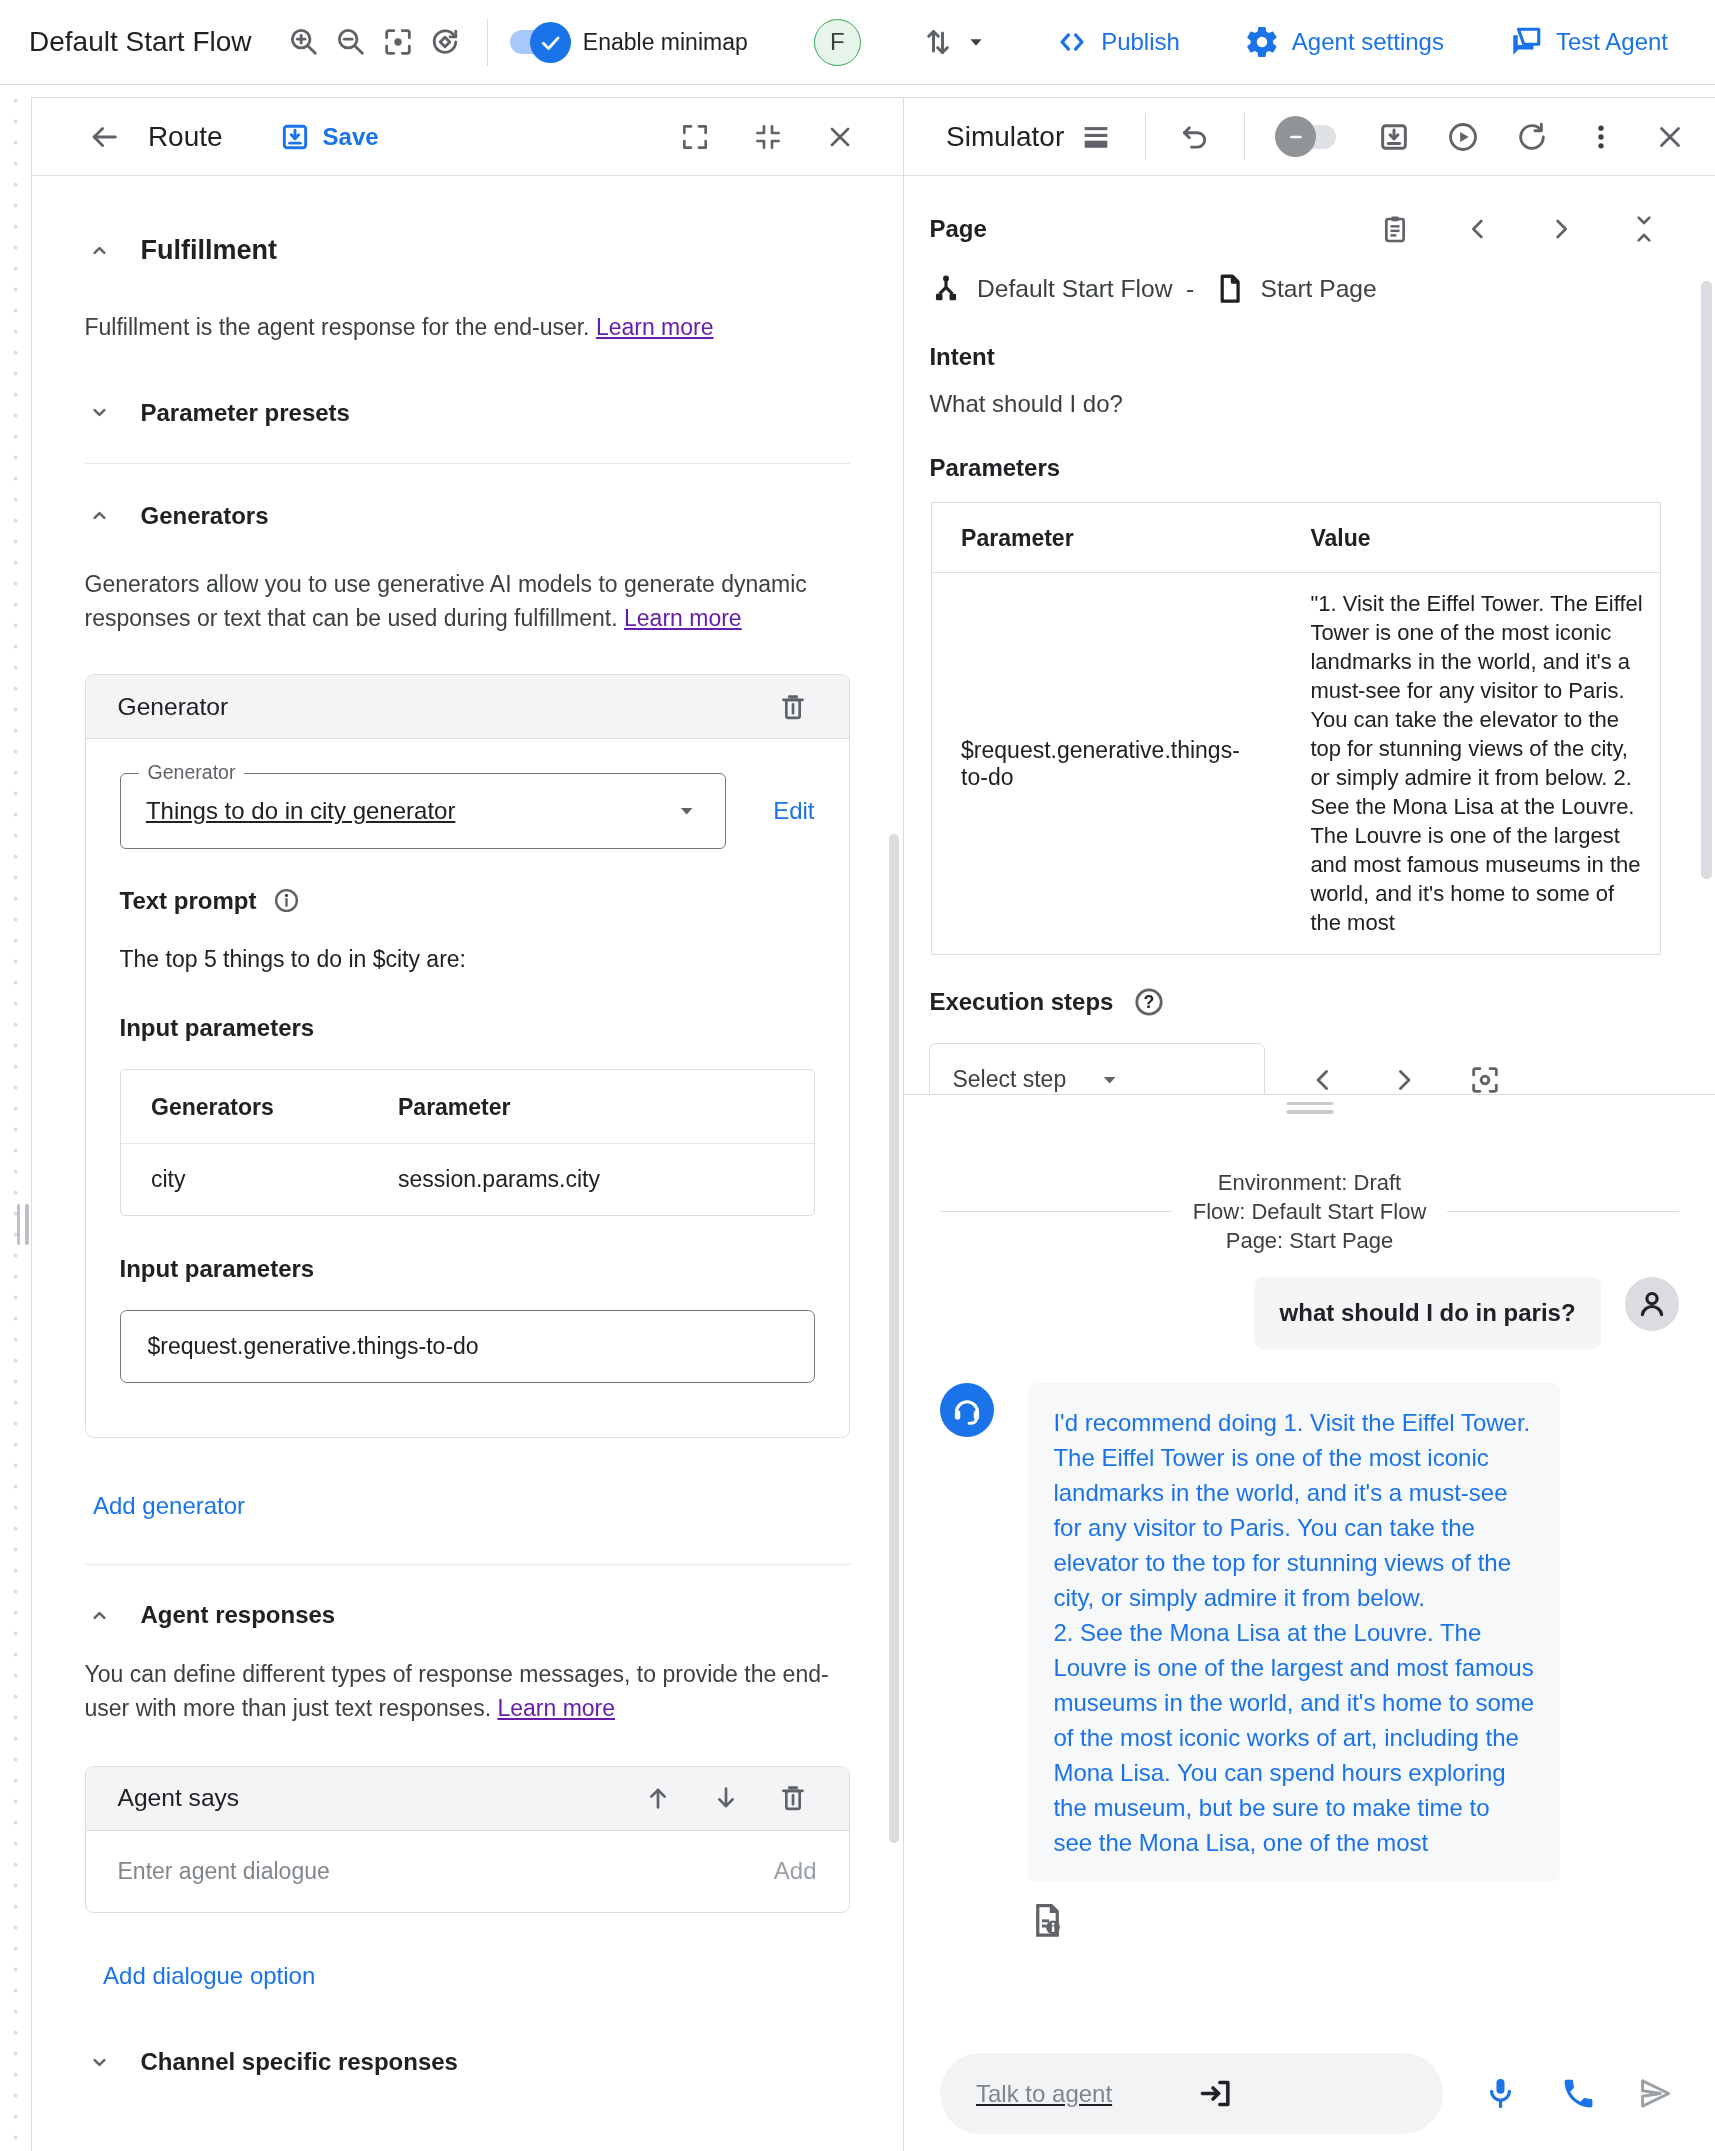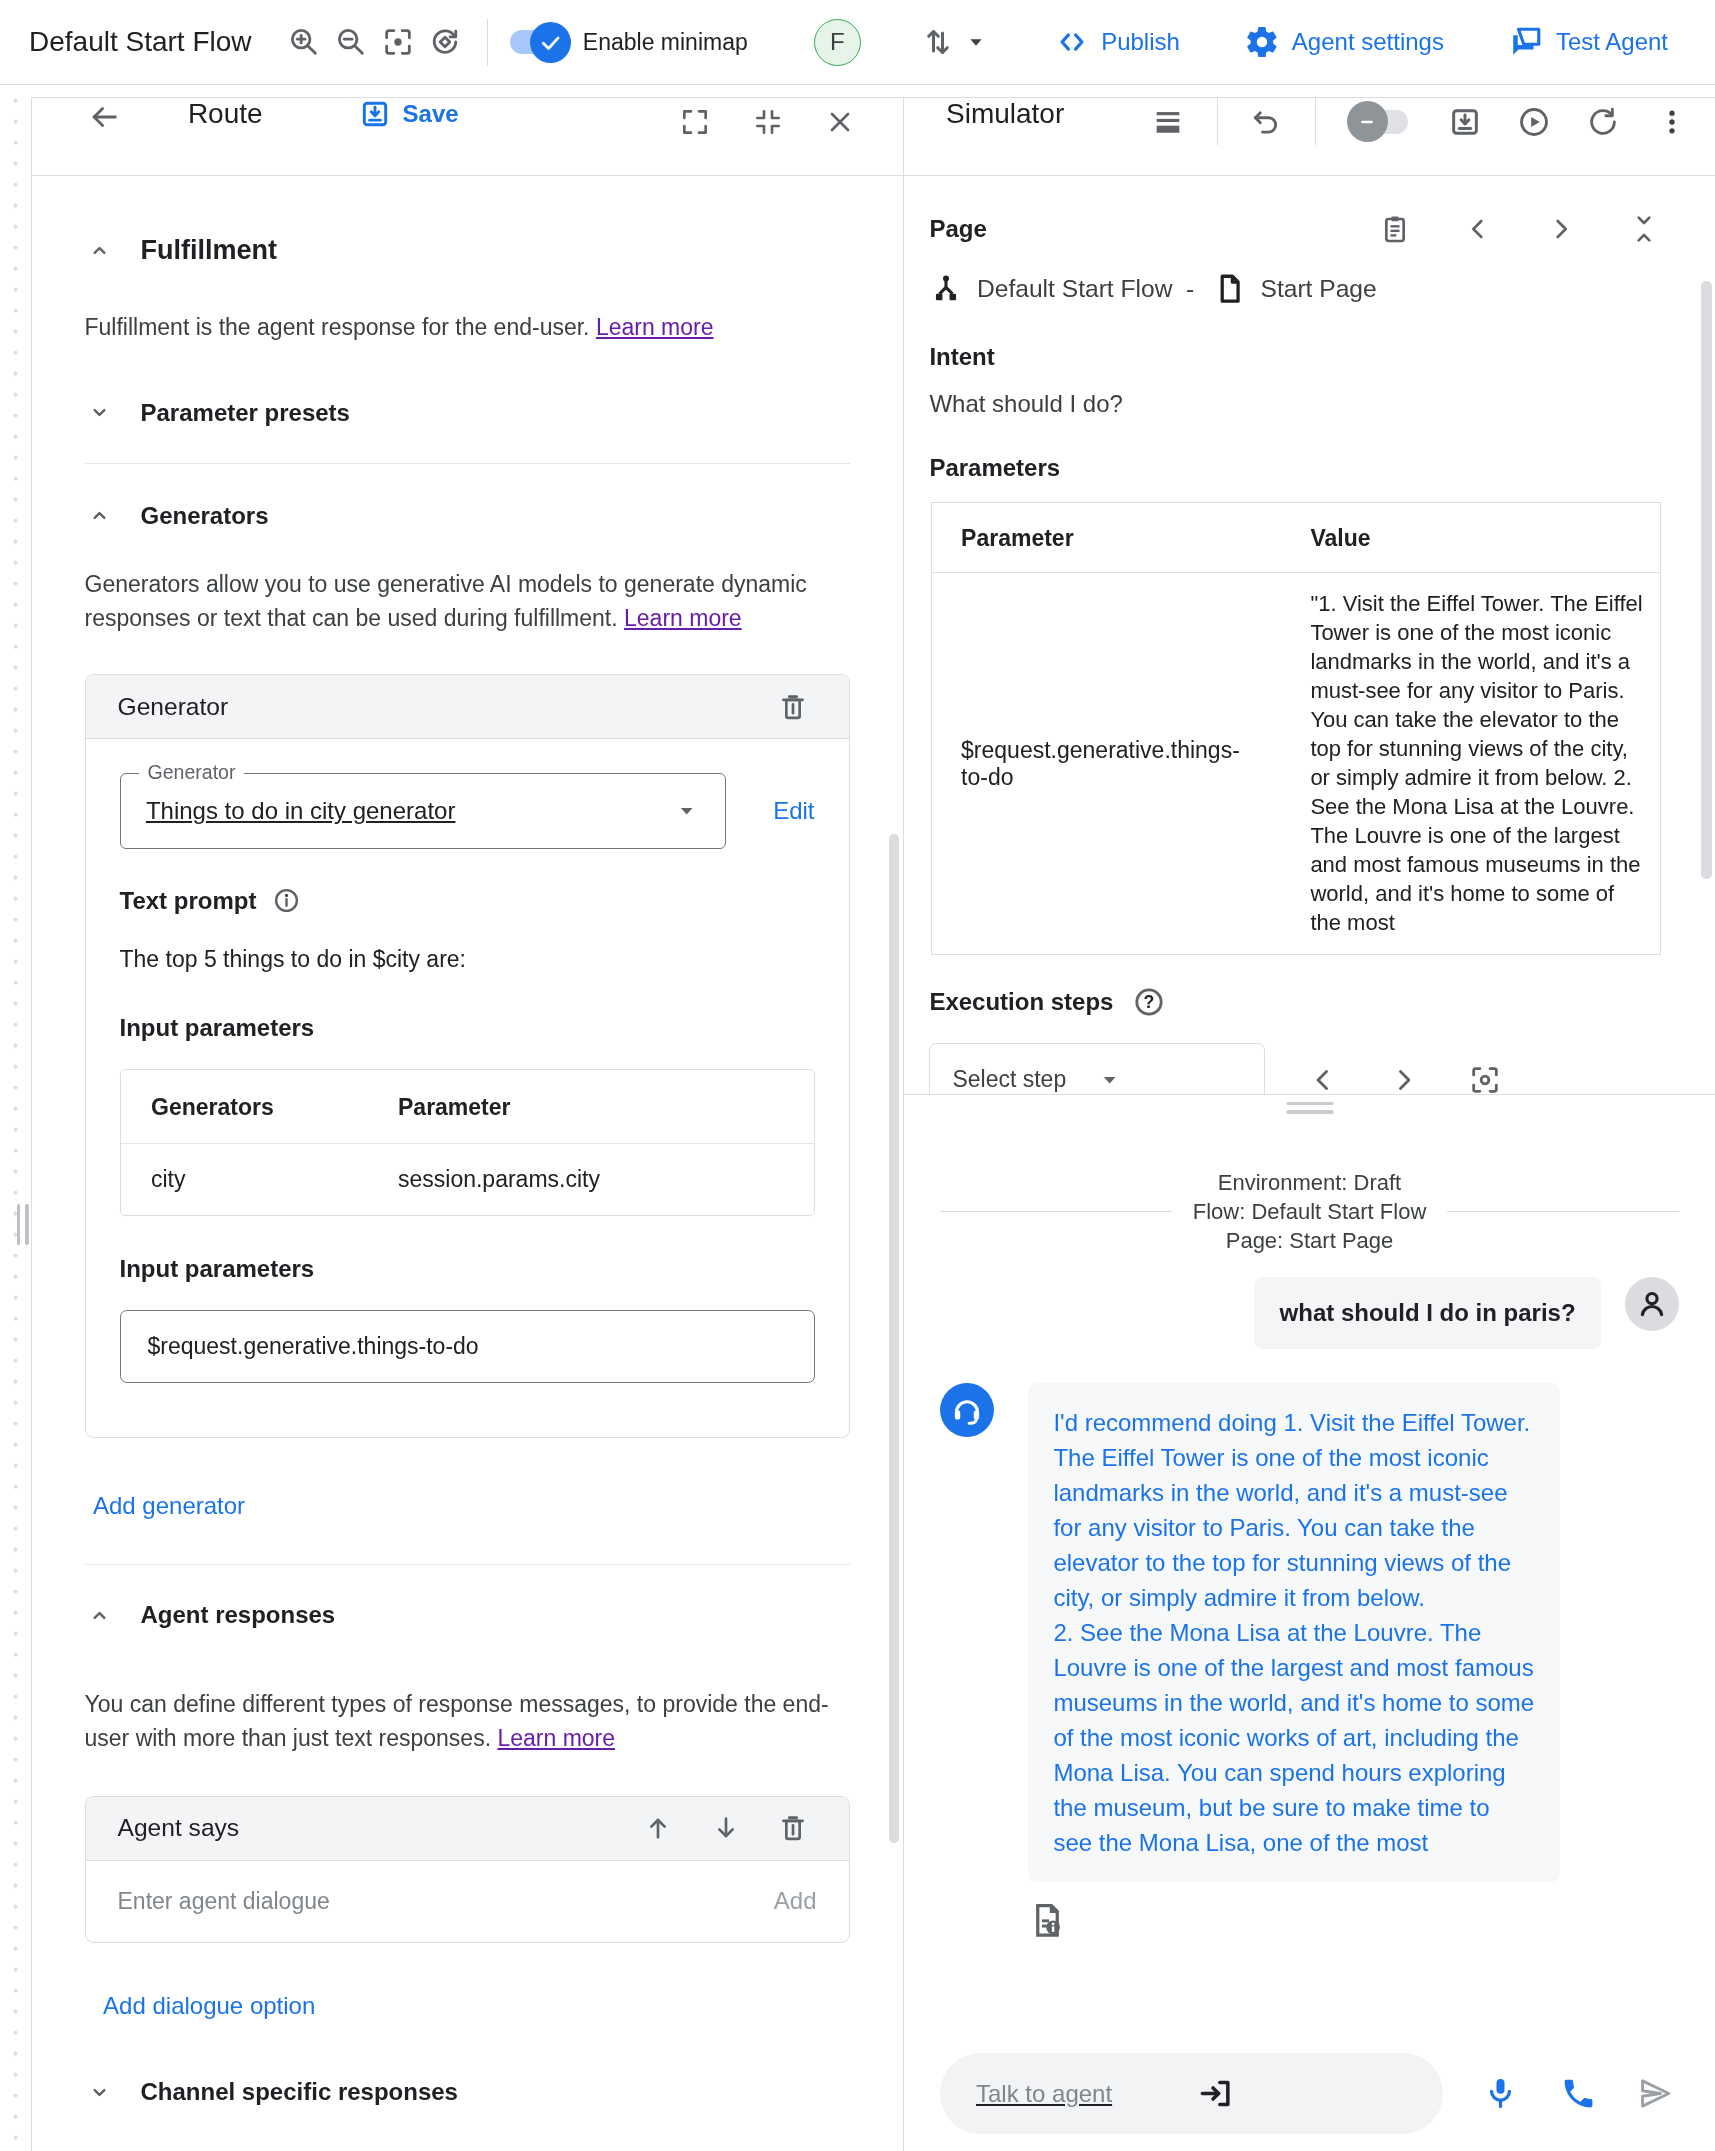--- a/index.html
+++ b/index.html
@@ -34,21 +34,21 @@
   .workspace { position:absolute; top:85px; left:0; right:0; bottom:0;
     background-image:radial-gradient(#dcdde2 1.9px, transparent 2.2px);
     background-size:21px 21px; background-position:5.1px 5.1px; }
   .panel { position:absolute; background:#fff; border:0.8px solid #dadce0; }
   .route-panel { left:30.5px; top:12px; width:873px; bottom:0; border-bottom:none; }
   .sim-panel { left:903px; top:12px; right:0; bottom:0; border-right:none; border-bottom:none; }
   .edge-handle { position:absolute; left:17px; top:1119px; display:flex; gap:5.1px; }
   .edge-handle i { width:3.4px; height:41px; background:#bdc1c6; border-radius:1.7px; }
 
   
-  .panel-header { height:78px; border-bottom:0.8px solid #e0e0e0; display:flex; align-items:flex-start;gap:40px; }
+  .panel-header { height:78px; border-bottom:0.8px solid #e0e0e0; display:flex; align-items:center; }
   .rp-header { padding:0 39px 0 54px; }
   .rp-title { font-size:28px; margin-left:25.4px; }
   .rp-save { display:flex; align-items:center; gap:12px; margin-left:56px; color:#1a73e8;
     font-size:24px; font-weight:700; cursor:pointer; }
   .rp-header .spacer, .sim-header .spacer { flex:1; }
   .rp-winbtns { display:flex; align-items:center; gap:25.4px; }
 
   
   .rp-body { position:relative; padding:0 53px; height:calc(100% - 78px); overflow:hidden; }
   .sec-row { display:flex; align-items:center; gap:27px; }
@@ -430,21 +430,21 @@
 
       <div class="sec-row" style="margin-top:36px">
         <span>
           <svg width="29" height="29" viewBox="0 0 24 24">
               <polyline class="st" points="8,14 12,10 16,14" stroke="#757775" stroke-width="2.4"></polyline>
             </svg>
         </span>
         <span class="sec-h2">Agent responses</span>
       </div>
 
-      <p class="desc" style="margin-top:57px"><span>You can define different types of response messages, to provide the end-user with more than just text responses. </span><a class="lmore">Learn more</a></p>
+      <p class="desc" style="margin-top:27px"><span>You can define different types of response messages, to provide the end-user with more than just text responses. </span><a class="lmore">Learn more</a></p>
 
       
       <div class="card" style="margin-top:41px">
         <div class="card-header">
           <span class="card-title">Agent says</span>
           <span class="spacer" style="flex:1"></span>
           <span class="icon-btn">
             <svg width="32" height="32" viewBox="0 0 24 24">
                 <line class="st" x1="12" y1="19" x2="12" y2="6" stroke="#9aa0a6" stroke-width="2.3"></line>
                 <polyline class="st" points="7,11 12,6 17,11" stroke="#9aa0a6" stroke-width="2.3"></polyline>

